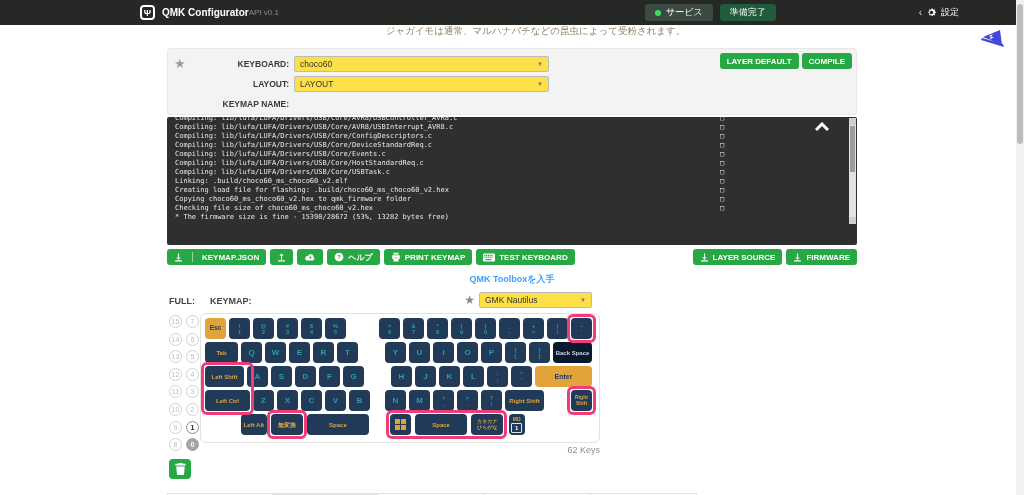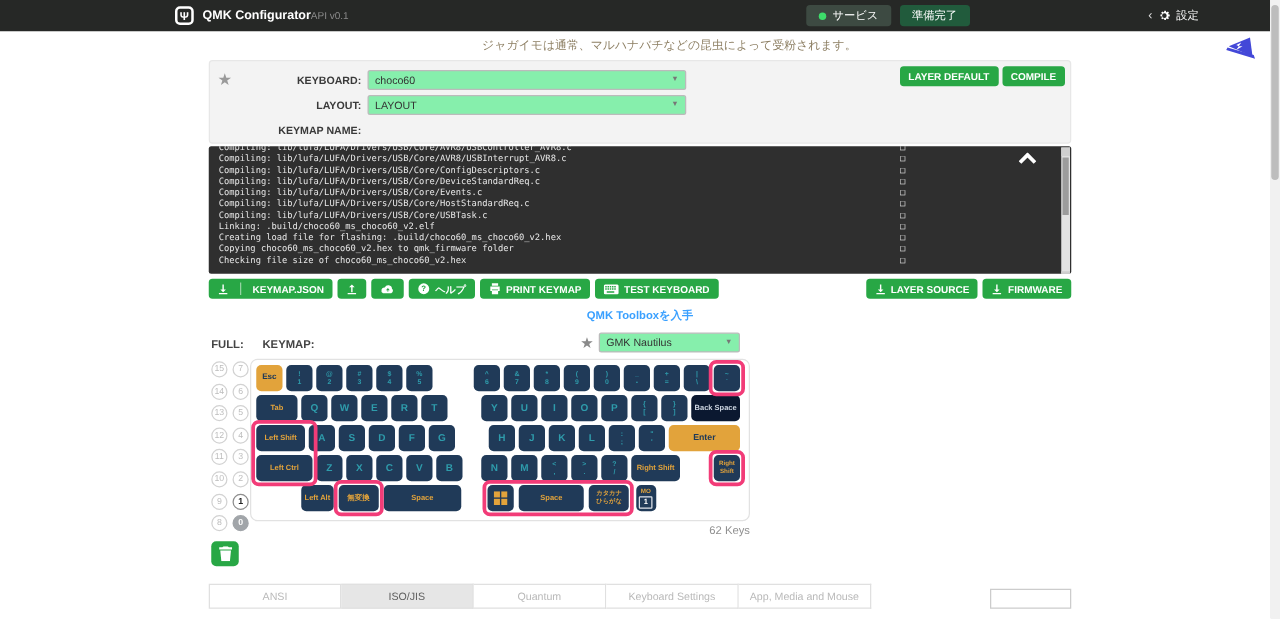--- a/index.html
+++ b/index.html
@@ -14,40 +14,40 @@
   .nav-api { color:#8a8a8a; font-size:8px; margin-left:0; }
   .nav-btns { position:absolute; left:645px; display:flex; gap:7px; }
   .nav-btn { height:17px; border-radius:3px; color:#fff; font-size:9px; display:flex; align-items:center; padding:0 10px; gap:5px; cursor:pointer; }
   .nav-btn.service { background:#3d4a42; }
   .nav-btn.ready { background:#215b3c; }
   .dot { width:6px; height:6px; border-radius:50%; background:#3ddc6a; }
   .nav-right { position:absolute; right:65px; display:flex; align-items:center; gap:4px; color:#fff; font-size:9px; }
   .chev-left { font-size:10px; color:#ddd; }
 
   
-  .fact-row { height:23px; display:flex; align-items:center; justify-content:center;margin-left:47px; }
+  .fact-row { height:23px; display:flex; align-items:flex-start; justify-content:center;margin-left:47px; }
   .fact { font-size:9.5px; color:#8d7f63; }
   .hat { position:absolute; top:28px; right:18px; }
 
   
   .content { position:relative; width:690px; margin:0 auto; }
 
   
   .form-panel { position:relative; background:#f3f3f3; border:1px solid #e7e7e7; border-radius:3px; padding:4px 4px 5px 4px; height:67px; }
   .form-star { position:absolute; left:6px; top:7px; color:#9a9a9a; font-size:13px; }
   .form-row { display:flex; align-items:center; margin:3px 0 4px 32px; height:16px; }
   .form-label { width:85px; text-align:right; font-weight:bold; font-size:8.5px; color:#3a3a3a; margin-right:5px; }
-  .field { width:255px; height:16px; background:#86efac; border:1px solid #bbb; border-radius:2px; font-size:8.5px; color:#333; display:flex; align-items:center; padding:0 5px; position:relative; }
+  .field { width:255px; height:16px; background:#fde047; border:1px solid #bbb; border-radius:2px; font-size:8.5px; color:#333; display:flex; align-items:center; padding:0 5px; position:relative; }
   .field .chev { position:absolute; right:5px; color:#777; font-size:6px; }
   .field input { border:none; outline:none; width:100%; font-size:8.5px; color:#333; font-family:"Liberation Sans",sans-serif; background:transparent; }
   .form-actions { position:absolute; right:4px; top:4px; display:flex; gap:3px; }
   .gbtn { background:#28a745; color:#fff; font-weight:bold; font-size:8px; border:none; border-radius:3px; height:16px; display:flex; align-items:center; padding:0 7px; gap:4px; cursor:pointer; white-space:nowrap; }
 
   
-  .console { position:relative; margin-top:2px; background:#2f2f2f; height:102px; overflow:hidden; padding:2px 8px; border-radius:2px; }
+  .console { position:relative; margin-top:2px; background:#2f2f2f; height:128px; overflow:hidden; padding:2px 8px; border-radius:2px; }
   .cline { position:relative; font-family:"DejaVu Sans Mono", monospace; font-size:7px; line-height:9px; color:#e8e8e8; white-space:nowrap; }
   .cline.clipped { margin-top:-5px; }
   .cbox { position:absolute; left:545px; top:0; }
   .console-collapse { position:absolute; right:28px; top:5px; cursor:pointer; }
   .cscroll { position:absolute; right:1px; top:1px; width:7px; height:106px; background:#e3e3e3; }
   .cscroll .thumb { position:absolute; top:8px; left:1px; width:5px; height:46px; background:#9c9c9c; }
   .cscroll .arr { position:absolute; left:0; width:7px; height:7px; background:#cfcfcf; }
 
   
   .toolbar { display:flex; align-items:center; margin-top:4px; gap:4px; }
@@ -173,20 +173,21 @@
           <div class="cline">Compiling: lib/lufa/LUFA/Drivers/USB/Core/AVR8/USBInterrupt_AVR8.c<span class="cbox">□</span></div>
           <div class="cline">Compiling: lib/lufa/LUFA/Drivers/USB/Core/ConfigDescriptors.c<span class="cbox">□</span></div>
           <div class="cline">Compiling: lib/lufa/LUFA/Drivers/USB/Core/DeviceStandardReq.c<span class="cbox">□</span></div>
           <div class="cline">Compiling: lib/lufa/LUFA/Drivers/USB/Core/Events.c<span class="cbox">□</span></div>
           <div class="cline">Compiling: lib/lufa/LUFA/Drivers/USB/Core/HostStandardReq.c<span class="cbox">□</span></div>
           <div class="cline">Compiling: lib/lufa/LUFA/Drivers/USB/Core/USBTask.c<span class="cbox">□</span></div>
           <div class="cline">Linking: .build/choco60_ms_choco60_v2.elf<span class="cbox">□</span></div>
           <div class="cline">Creating load file for flashing: .build/choco60_ms_choco60_v2.hex<span class="cbox">□</span></div>
           <div class="cline">Copying choco60_ms_choco60_v2.hex to qmk_firmware folder<span class="cbox">□</span></div>
           <div class="cline">Checking file size of choco60_ms_choco60_v2.hex<span class="cbox">□</span></div>
+          <div class="cline"> * The firmware size is fine - 15390/28672 (53%, 13282 bytes free)</div>
         </div>
       <div class="console-collapse">
         <svg width="14" height="10" viewBox="0 0 14 10">
             <path d="M1 8 L7 2 L13 8" stroke="#fff" stroke-width="3" fill="none"></path>
           </svg>
       </div>
       <div class="cscroll">
         <div class="arr" style="top:0"></div>
         <div class="thumb"></div>
         <div class="arr" style="bottom:0"></div>

